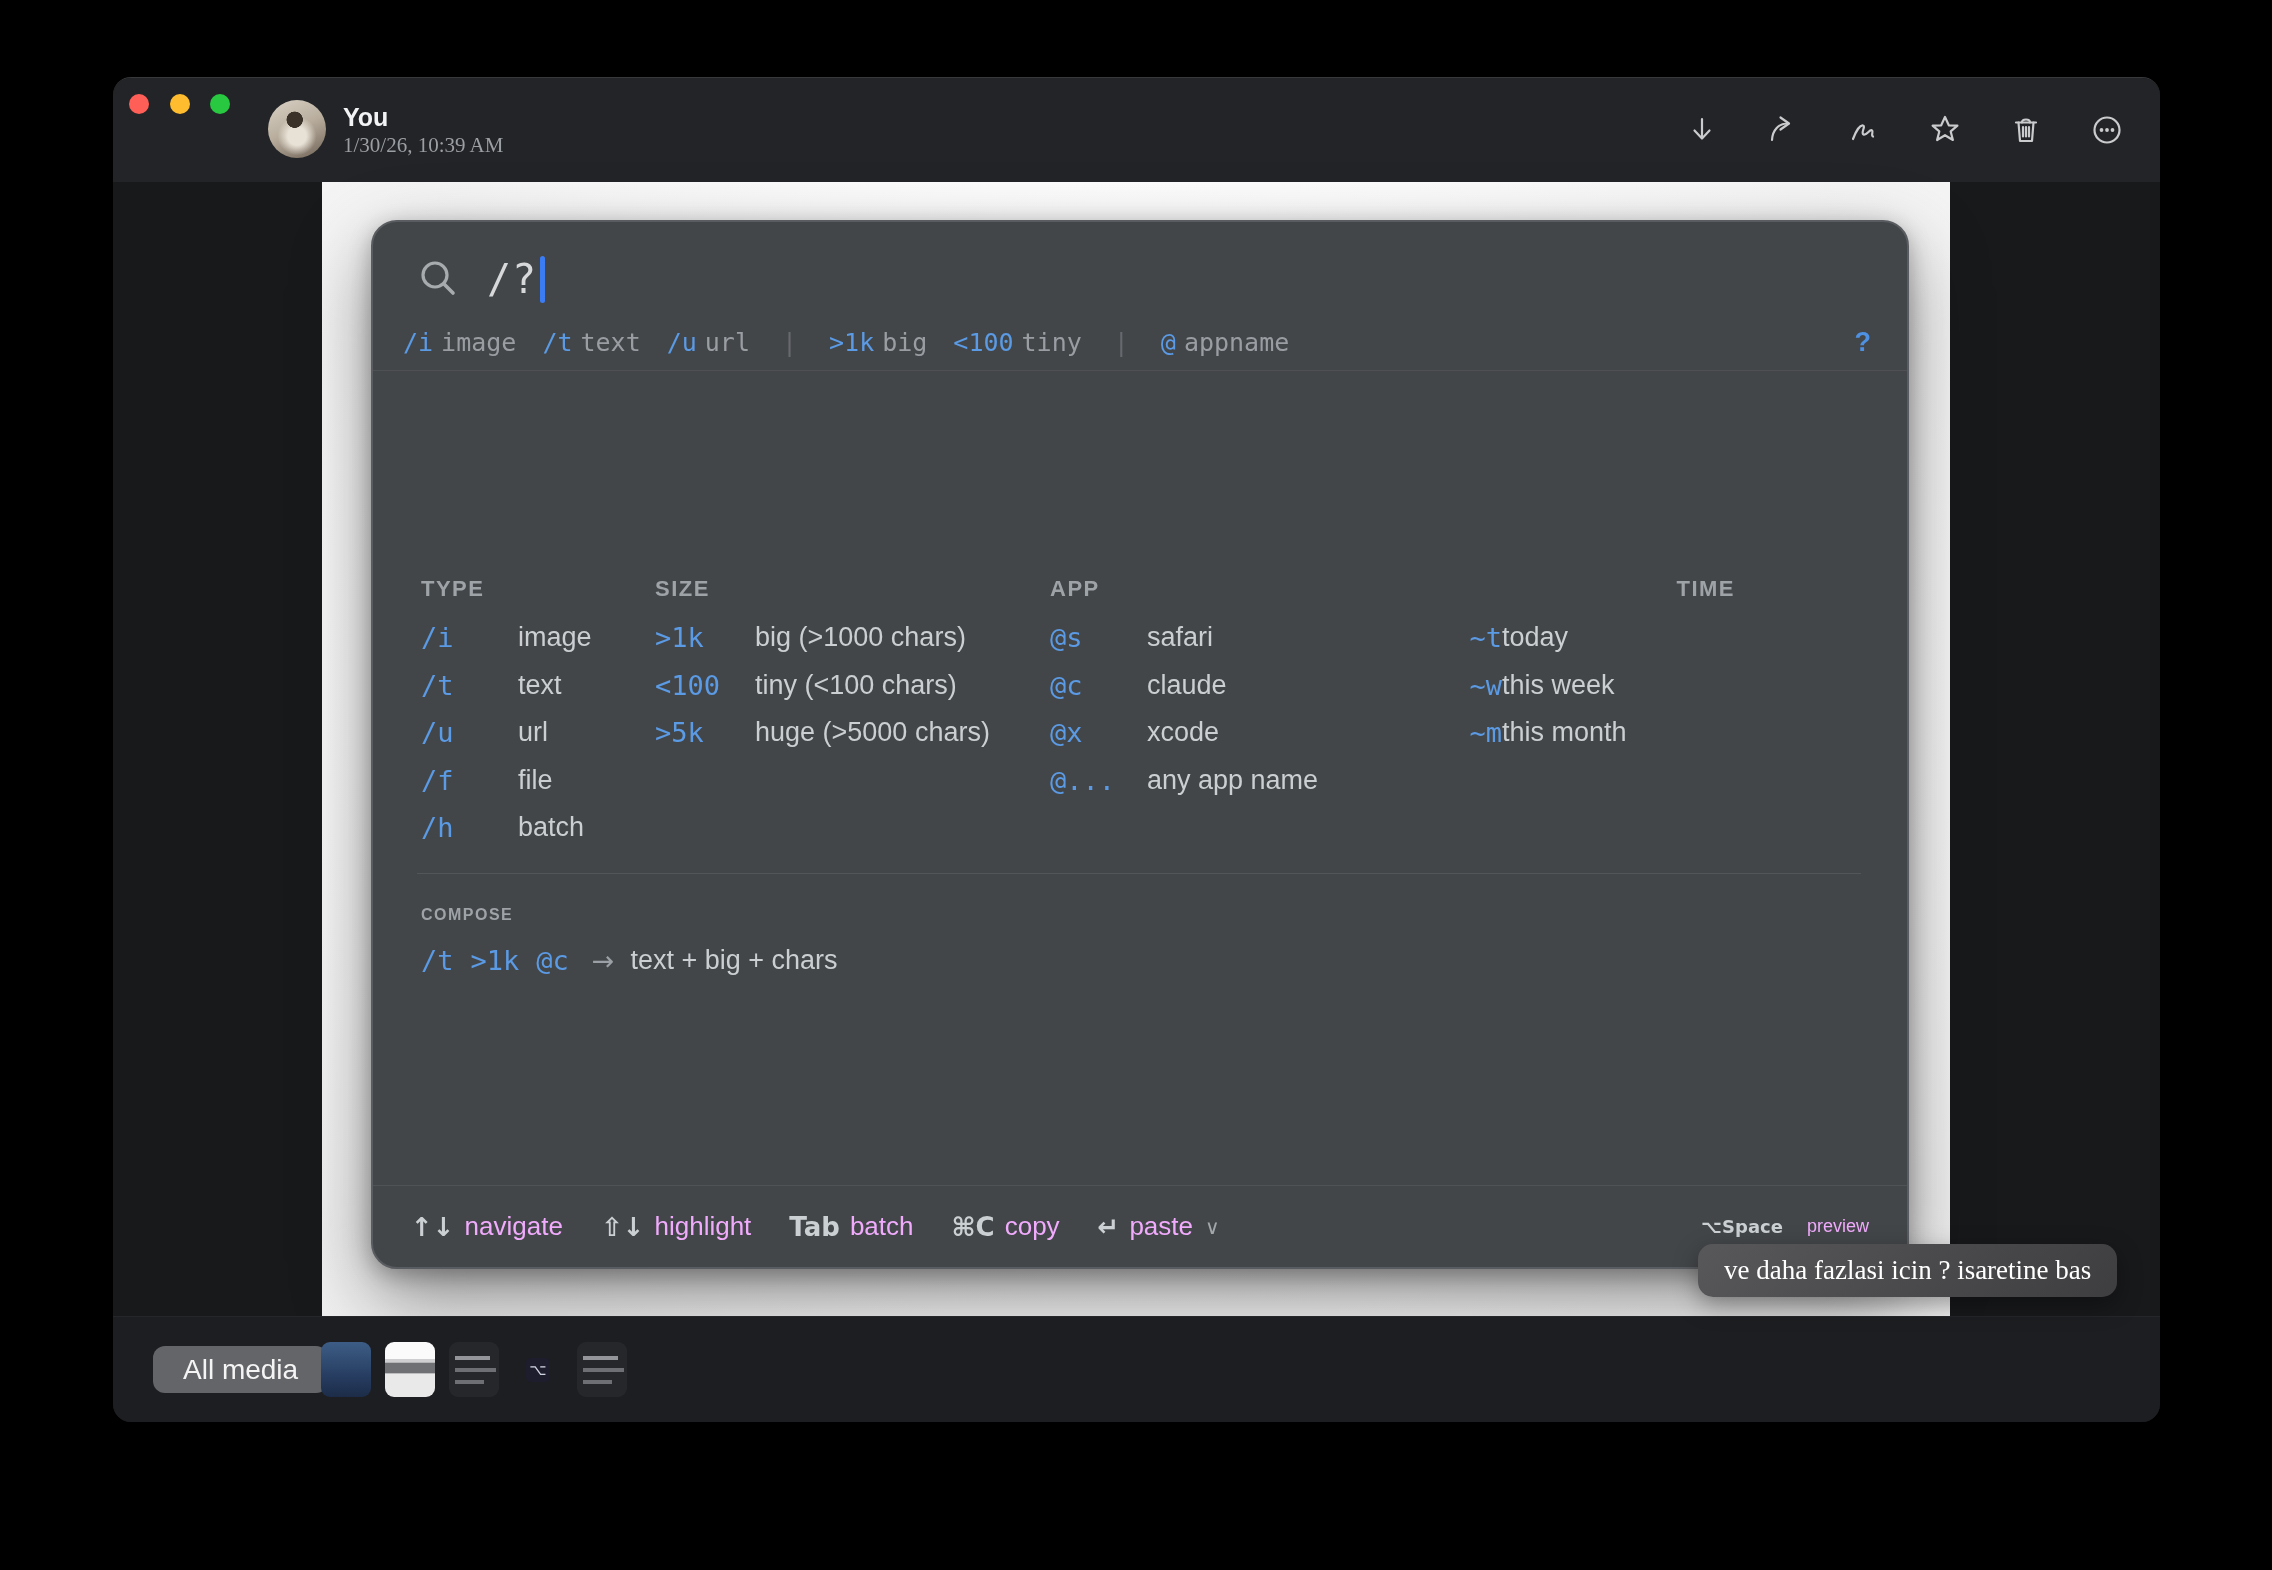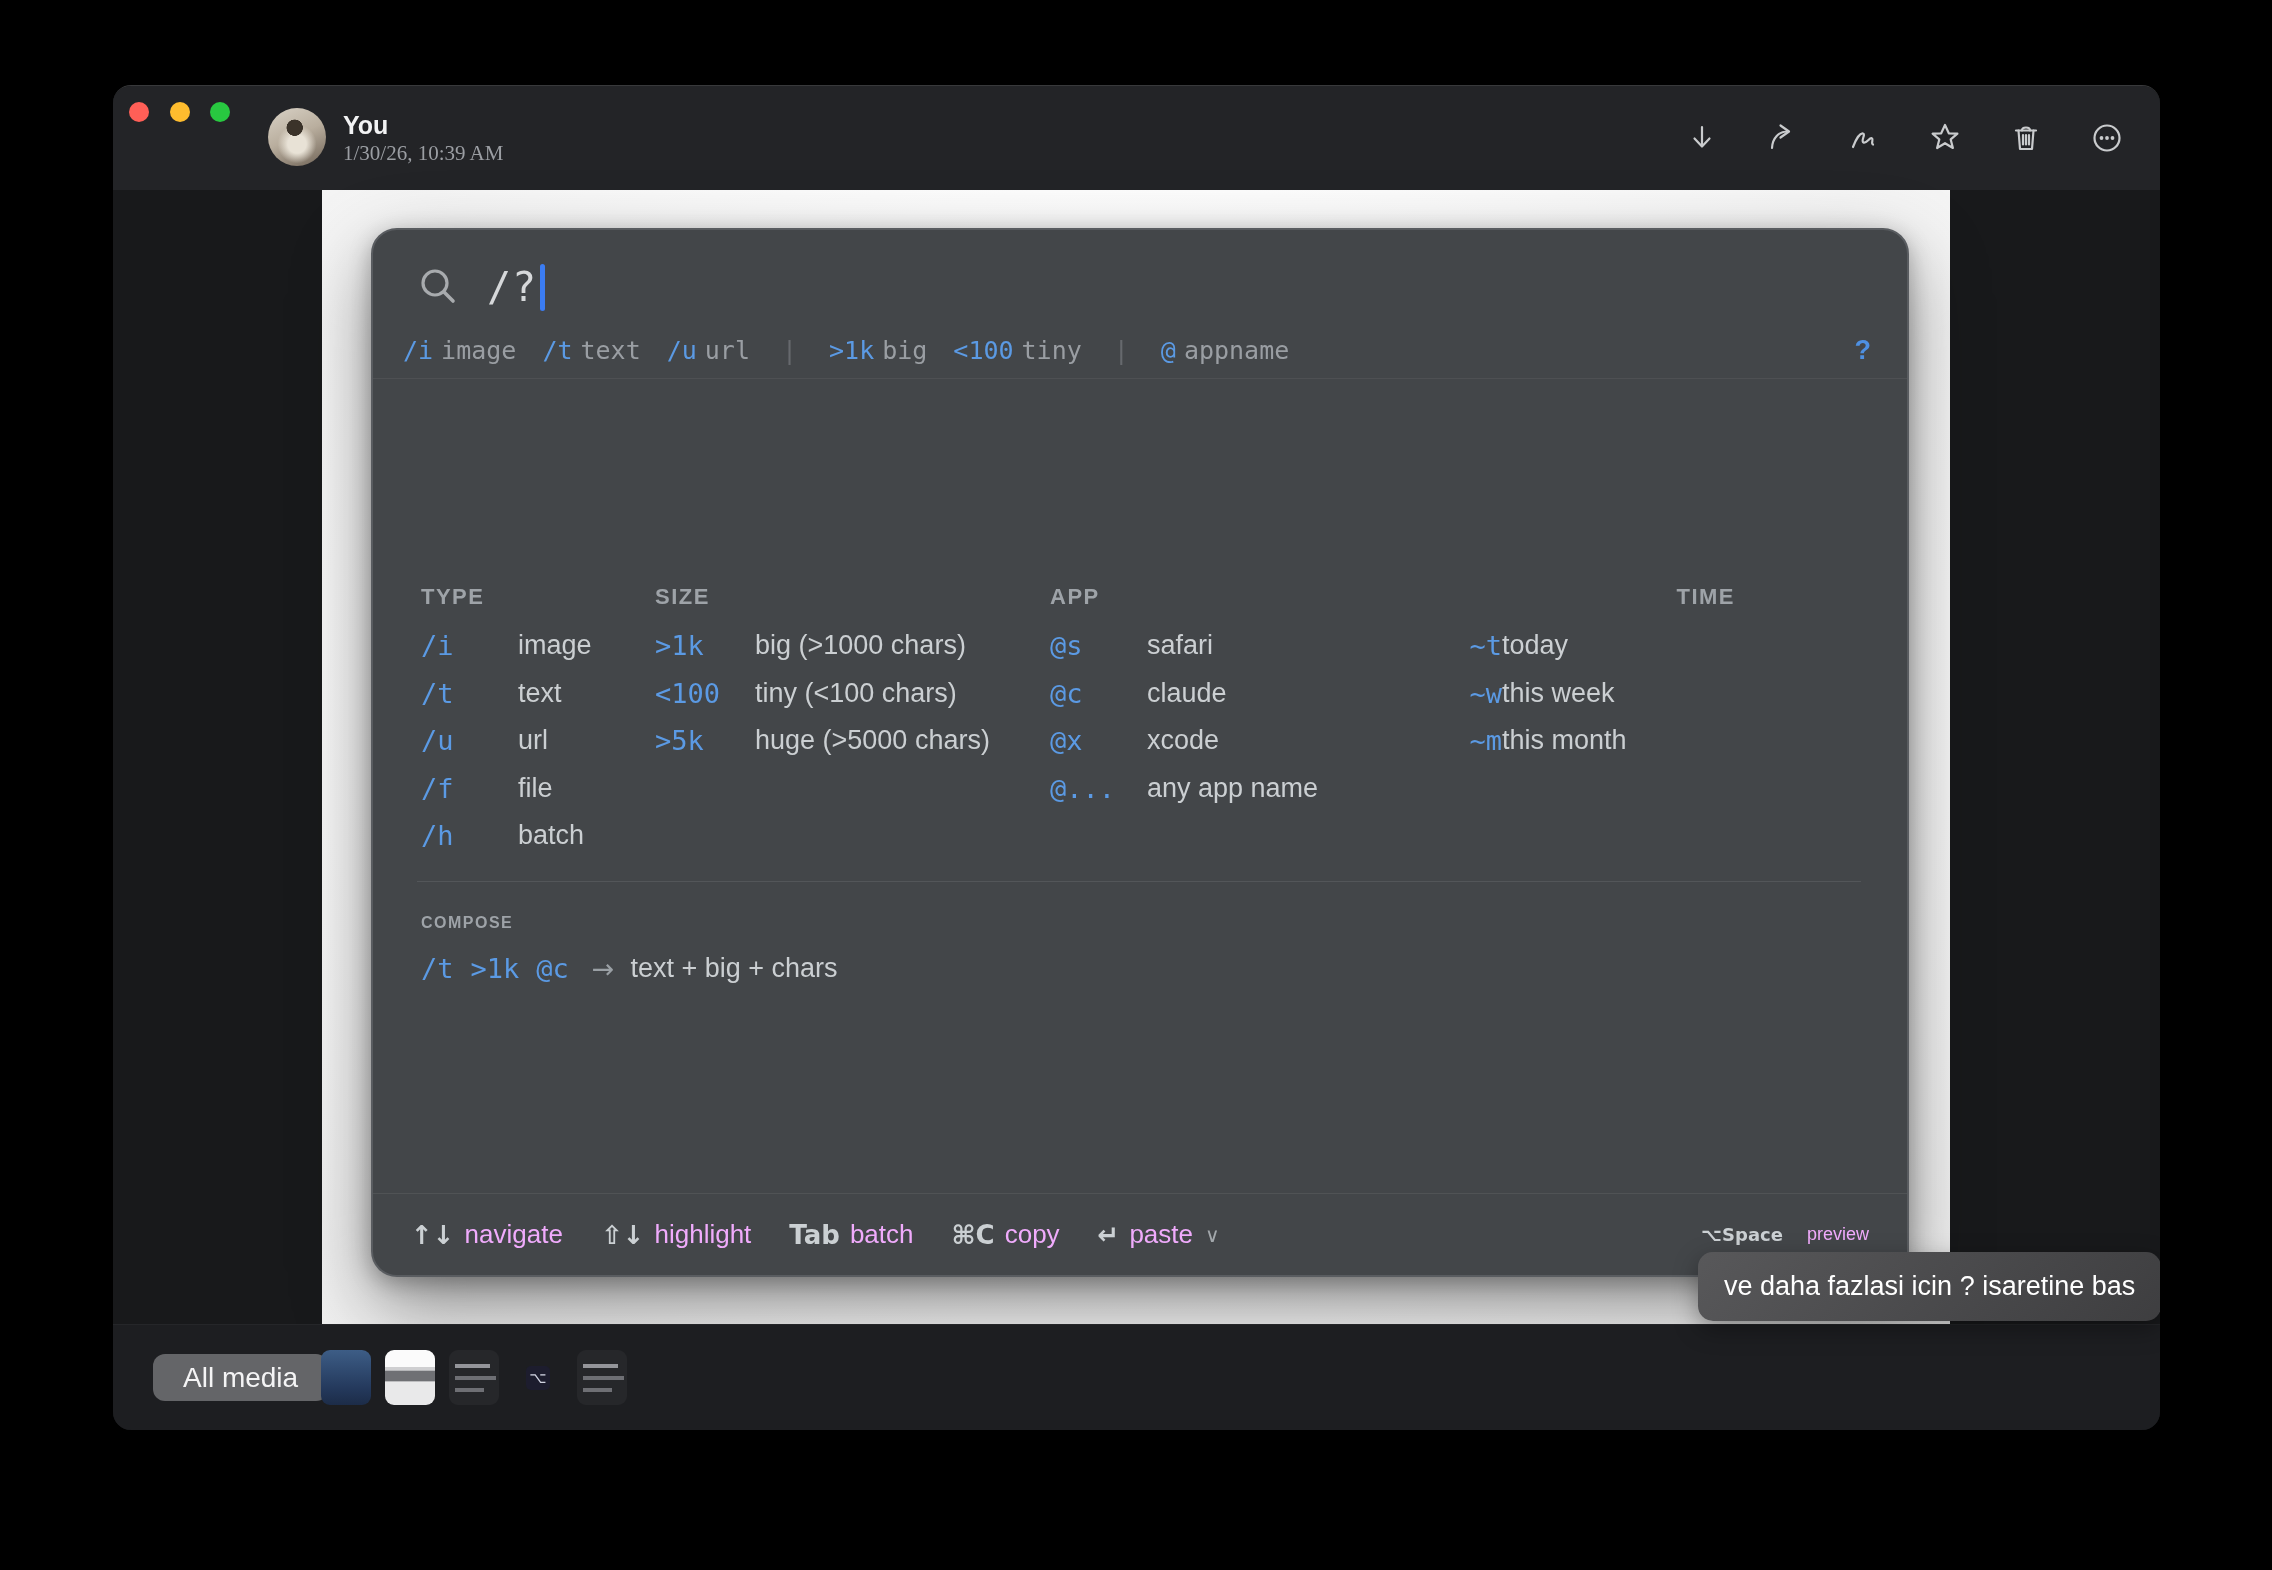--- a/index.html
+++ b/index.html
@@ -4,21 +4,21 @@
 <style>
   html,body{margin:0;padding:0;background:#000;}
   body{width:2272px;height:1570px;position:relative;overflow:hidden;
        font-family:"Liberation Sans",sans-serif;-webkit-font-smoothing:antialiased;}
   .mono{font-family:"DejaVu Sans Mono",monospace;}
   .glyph{font-family:"DejaVu Sans",sans-serif;}
 
   
   .window{position:absolute;left:113px;top:77px;width:2047px;height:1344px;
           background:#18191b;border-radius:18px;overflow:hidden;
-          border-top:1px solid rgba(255,255,255,.14);margin-top:8px;}
+          border-top:1px solid rgba(255,255,255,.14);}
   .titlebar{position:absolute;left:0;top:0;right:0;height:104px;background:#232427;}
   .light{position:absolute;top:16px;width:20px;height:20px;border-radius:50%;}
   .light.red{left:16px;background:#ff5f57;}
   .light.yellow{left:57px;background:#febc2e;}
   .light.green{left:97px;background:#28c840;}
   .avatar{position:absolute;left:155px;top:22px;width:58px;height:58px;border-radius:50%;
     background:
       radial-gradient(circle at 46% 34%, #3b332a 16%, rgba(59,51,42,0) 17%),
       radial-gradient(circle at 50% 62%, #e8e2d6 20%, rgba(232,226,214,0) 42%),
       linear-gradient(155deg,#d9d2c6 0%,#b9ae9e 48%,#6f6356 100%);}
@@ -83,24 +83,24 @@
              border-radius:0 0 24px 24px;}
   .sb-left{display:flex;align-items:center;gap:38px;}
   .sb-item{display:flex;align-items:center;gap:10px;font-size:26px;white-space:nowrap;}
   .sb-keys{color:#cbd0d3;font-weight:600;font-family:"DejaVu Sans",sans-serif;}
   .sb-label{color:#f0abfc;}
   .sb-chevron{color:#a2a7ab;font-size:20px;margin-left:2px;font-family:"DejaVu Sans",sans-serif;}
   .sb-right{display:flex;align-items:center;gap:24px;font-size:18px;}
 
   
   .tooltip{position:absolute;left:1585px;top:1166px;height:53px;z-index:40;
-      display:flex;align-items:center;padding:8px 26px;border-radius:15px;white-space:nowrap;
+      display:flex;align-items:center;padding:0 26px;border-radius:15px;white-space:nowrap;
       background:linear-gradient(135deg,#58585a,#3e3e40);
       box-shadow:0 8px 24px rgba(0,0,0,.35);
-      font-size:27px;color:#ffffff;}
+      font-size:27px;color:#ffffff;font-family:Liberation Serif, serif;}
 
   
   .footer{position:absolute;left:0;right:0;bottom:0;height:105px;background:#1d1e21;
           border-top:1px solid rgba(255,255,255,.04);}
   .all-media{position:absolute;left:40px;top:29px;height:47px;display:flex;align-items:center;
       padding:0 30px;background:#646568;border-radius:12px;color:#f4f4f5;font-size:28px;}
   .thumbs{position:absolute;left:208px;top:0;height:105px;display:flex;align-items:center;gap:14px;}
   .thumb{width:50px;height:55px;border-radius:9px;flex:none;overflow:hidden;
          display:flex;align-items:center;justify-content:center;
          background-repeat:no-repeat;}

